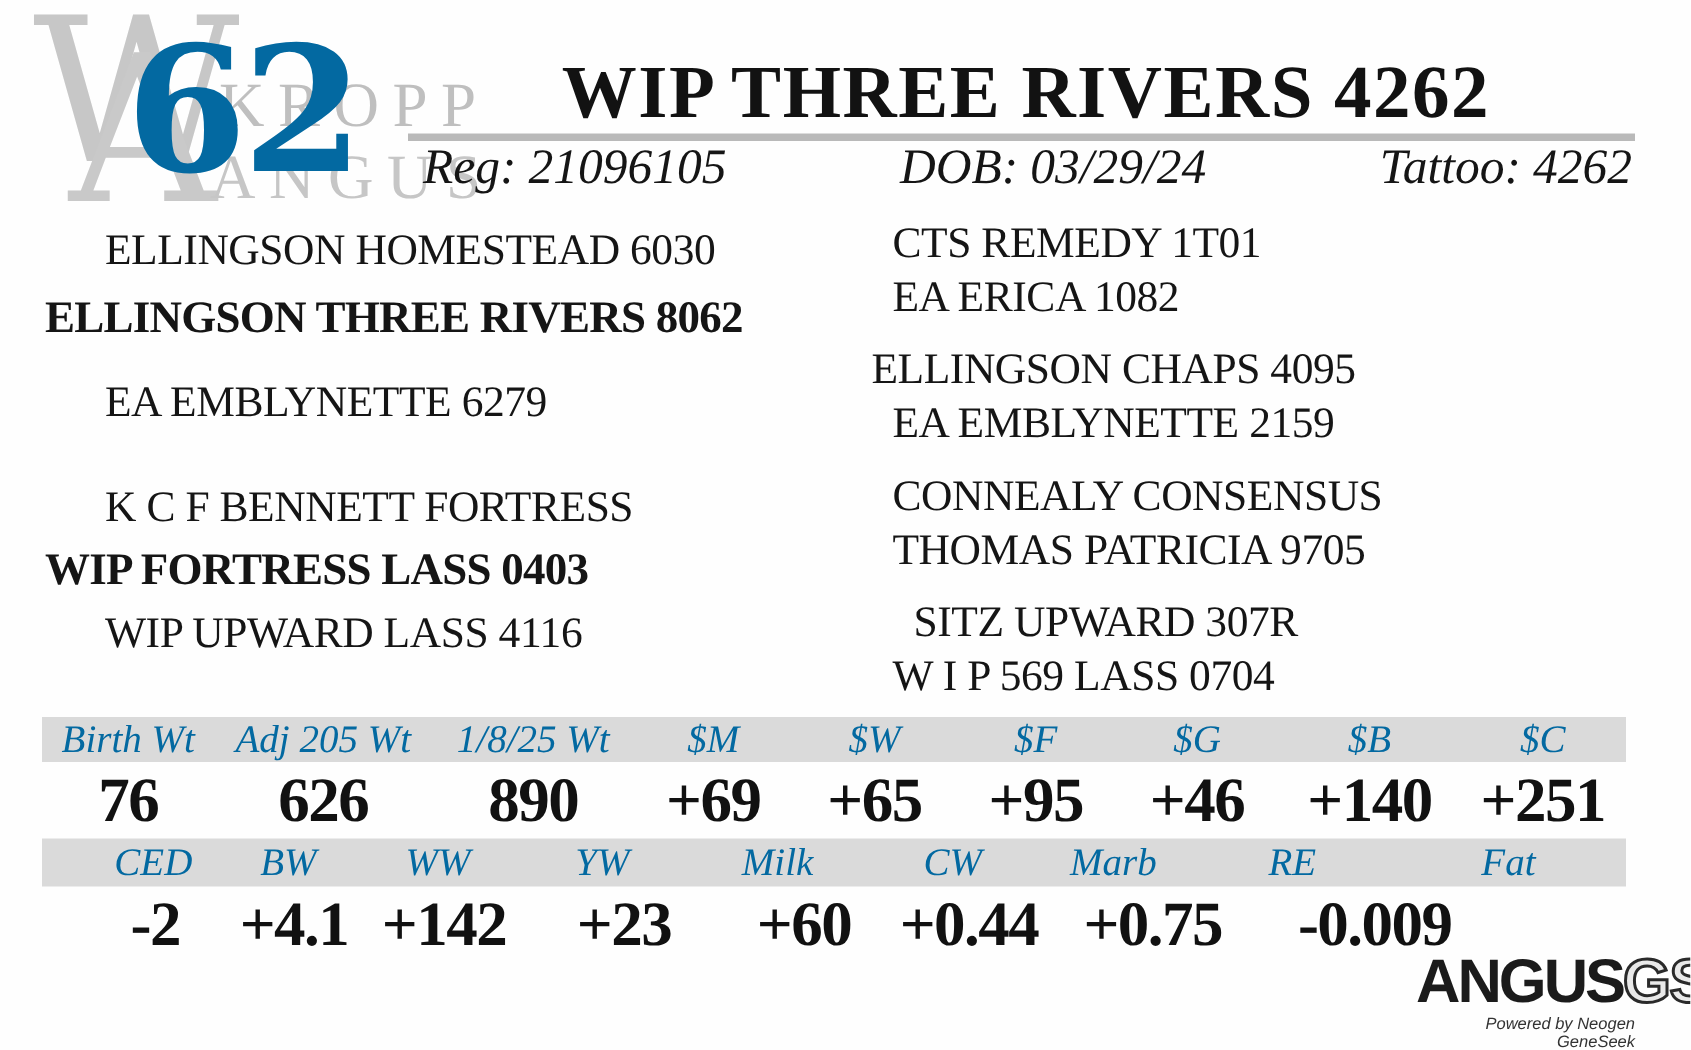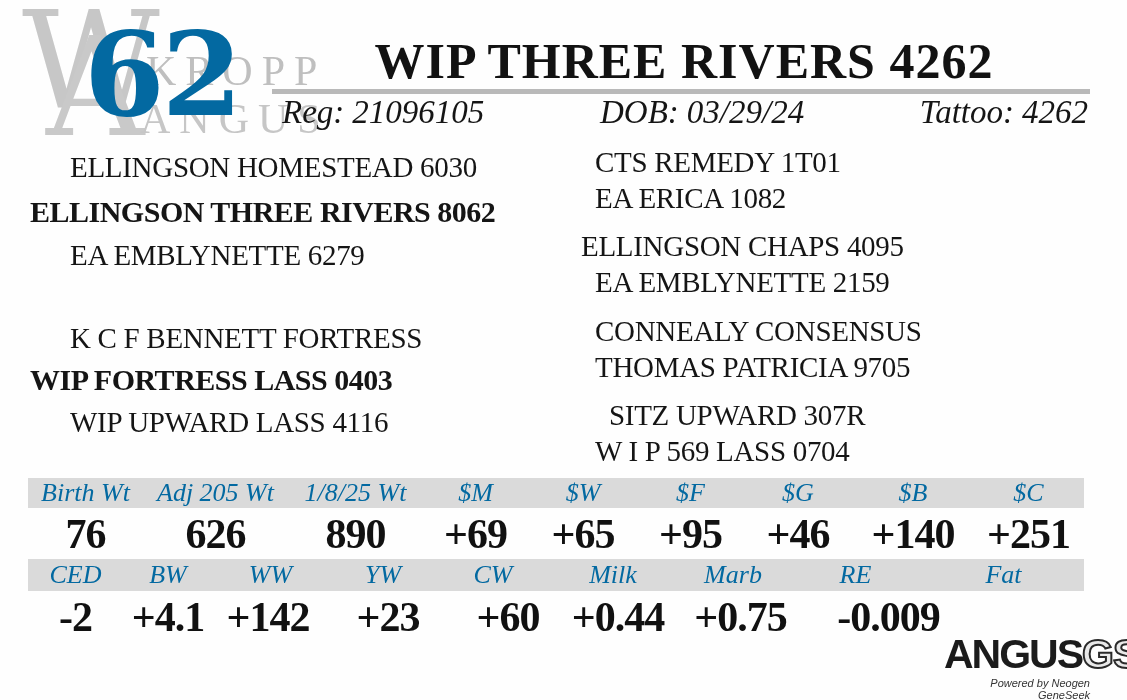--- a/index.html
+++ b/index.html
@@ -45,21 +45,21 @@
   .vals .cell{font-weight:bold;font-size:42px;line-height:48px;text-align:center;color:#111;letter-spacing:-1px;}
   .band1{top:478px;height:30px;}
   .vals1{top:510px;height:48px;}
   .band2{top:559px;height:32px;}
   .band2 .cell{line-height:32px;}
   .vals2{top:593px;height:48px;}
   
   .t1c0{width:115px;} .t1c1{width:145px;} .t1c2{width:135px;} .t1c3{width:105px;}
   .t1c4{width:110px;} .t1c5{width:105px;} .t1c6{width:110px;} .t1c7{width:120px;} .t1c8{width:111px;}
   
-  .t2c0{width:95px;} .t2c1{width:90px;} .t2c2{width:115px;} .t2c3{width:110px;}
+  .t2c0{width:95px;padding-left:28px;} .t2c1{width:90px;} .t2c2{width:115px;} .t2c3{width:110px;}
   .t2c4{width:130px;} .t2c5{width:110px;} .t2c6{width:110px;} .t2c7{width:135px;} .t2c8{width:161px;}
   
   .logo{position:absolute;left:944px;top:634px;width:146px;text-align:right;z-index:2;
     font-family:"Liberation Sans", sans-serif;}
   .logo-row{white-space:nowrap;line-height:1;}
   .logo-main{font-weight:bold;font-size:41px;letter-spacing:-2px;color:#1b1b1b;}
   .logo-suffix{font-weight:bold;font-size:41px;letter-spacing:-1px;
     color:#e9e9e9;-webkit-text-stroke:2px #2a2a2a;}
   .logo-tagline{font-style:italic;font-size:11px;color:#333;margin-top:2px;letter-spacing:0;}
 </style>
@@ -78,21 +78,21 @@
   <div class="title">WIP THREE RIVERS 4262</div>
   <div class="title-rule"></div>
   <div class="regline">
     <span><span class="lbl">Reg:</span><span>21096105</span></span>
     <span><span class="lbl">DOB:</span><span>03/29/24</span></span>
     <span><span class="lbl">Tattoo:</span><span>4262</span></span>
   </div>
 
   <div class="ped" style="left:70px;top:153px;">ELLINGSON HOMESTEAD 6030</div>
   <div class="ped bold" style="left:30px;top:197px;">ELLINGSON THREE RIVERS 8062</div>
-  <div class="ped" style="left:70px;top:241px;text-align:right;">EA EMBLYNETTE 6279</div>
+  <div class="ped" style="left:70px;top:254px;text-align:right;">EA EMBLYNETTE 6279</div>
 
   <div class="ped" style="left:595px;top:148px;">CTS REMEDY 1T01</div>
   <div class="ped" style="left:595px;top:184px;">EA ERICA 1082</div>
   <div class="ped" style="left:581px;top:232px;">ELLINGSON CHAPS 4095</div>
   <div class="ped" style="left:595px;top:268px;">EA EMBLYNETTE 2159</div>
 
   <div class="ped" style="left:70px;top:324px;">K C F BENNETT FORTRESS</div>
   <div class="ped bold" style="left:30px;top:365px;">WIP FORTRESS LASS 0403</div>
   <div class="ped" style="left:70px;top:408px;">WIP UPWARD LASS 4116</div>
 
@@ -122,22 +122,22 @@
     <div class="cell t1c6">+46</div>
     <div class="cell t1c7">+140</div>
     <div class="cell t1c8">+251</div>
   </div>
 
   <div class="band band2">
     <div class="cell t2c0">CED</div>
     <div class="cell t2c1">BW</div>
     <div class="cell t2c2">WW</div>
     <div class="cell t2c3">YW</div>
+    <div class="cell t2c4">Milk</div>
     <div class="cell t2c5">CW</div>
-    <div class="cell t2c4">Milk</div>
     <div class="cell t2c6">Marb</div>
     <div class="cell t2c7">RE</div>
     <div class="cell t2c8">Fat</div>
   </div>
   <div class="vals vals2">
     <div class="cell t2c0">-2</div>
     <div class="cell t2c1">+4.1</div>
     <div class="cell t2c3">+142</div>
     <div class="cell t2c4">+23</div>
     <div class="cell t2c5">+60</div>

